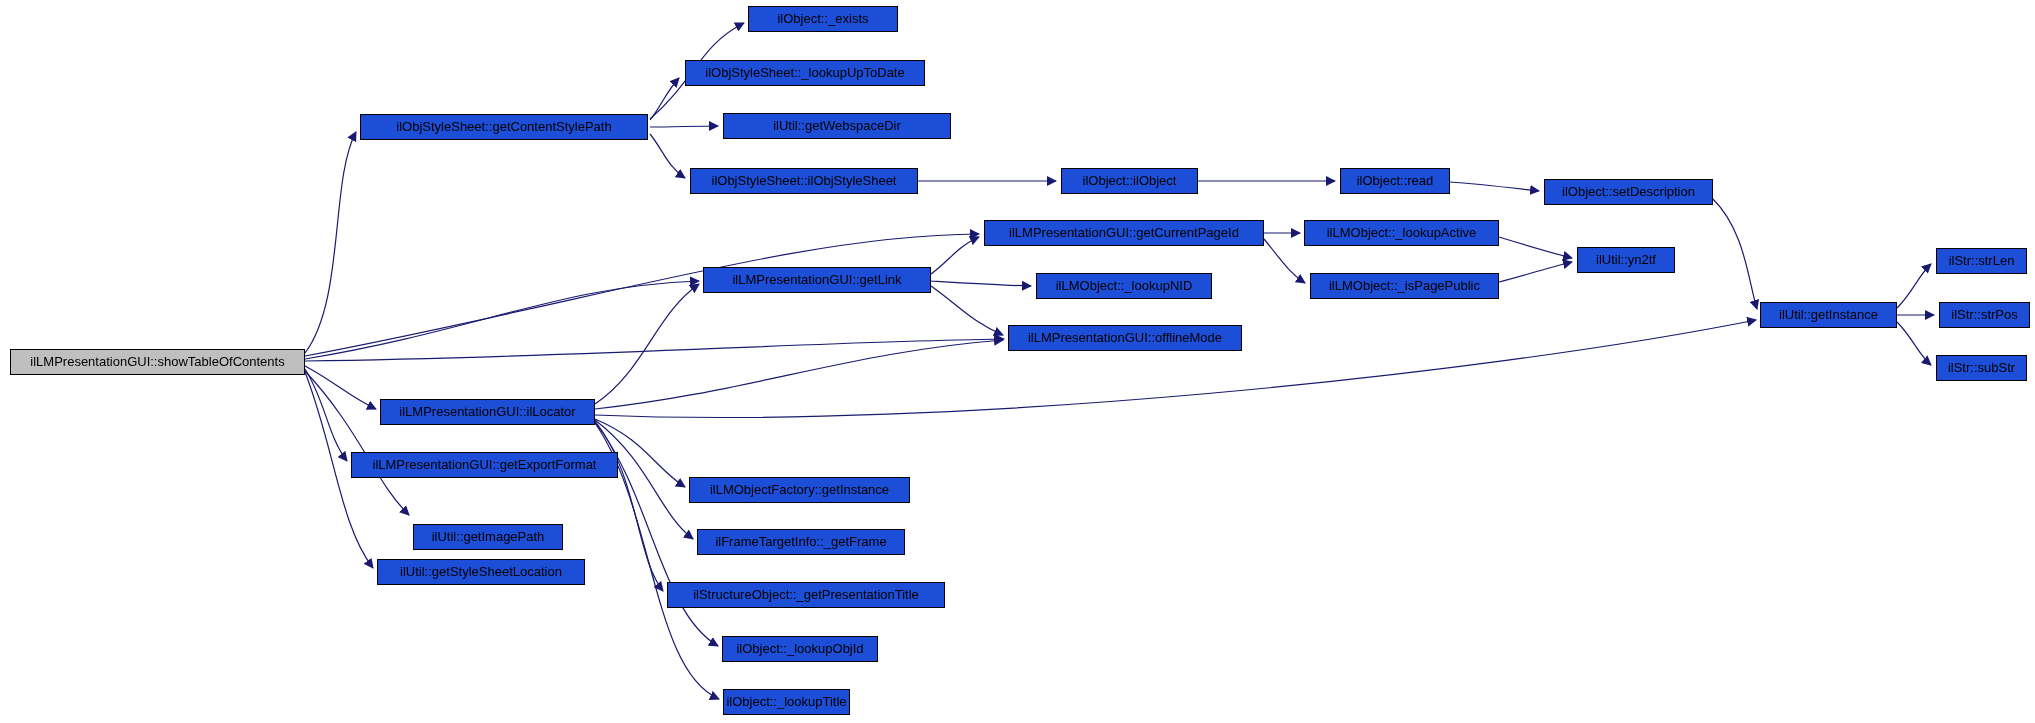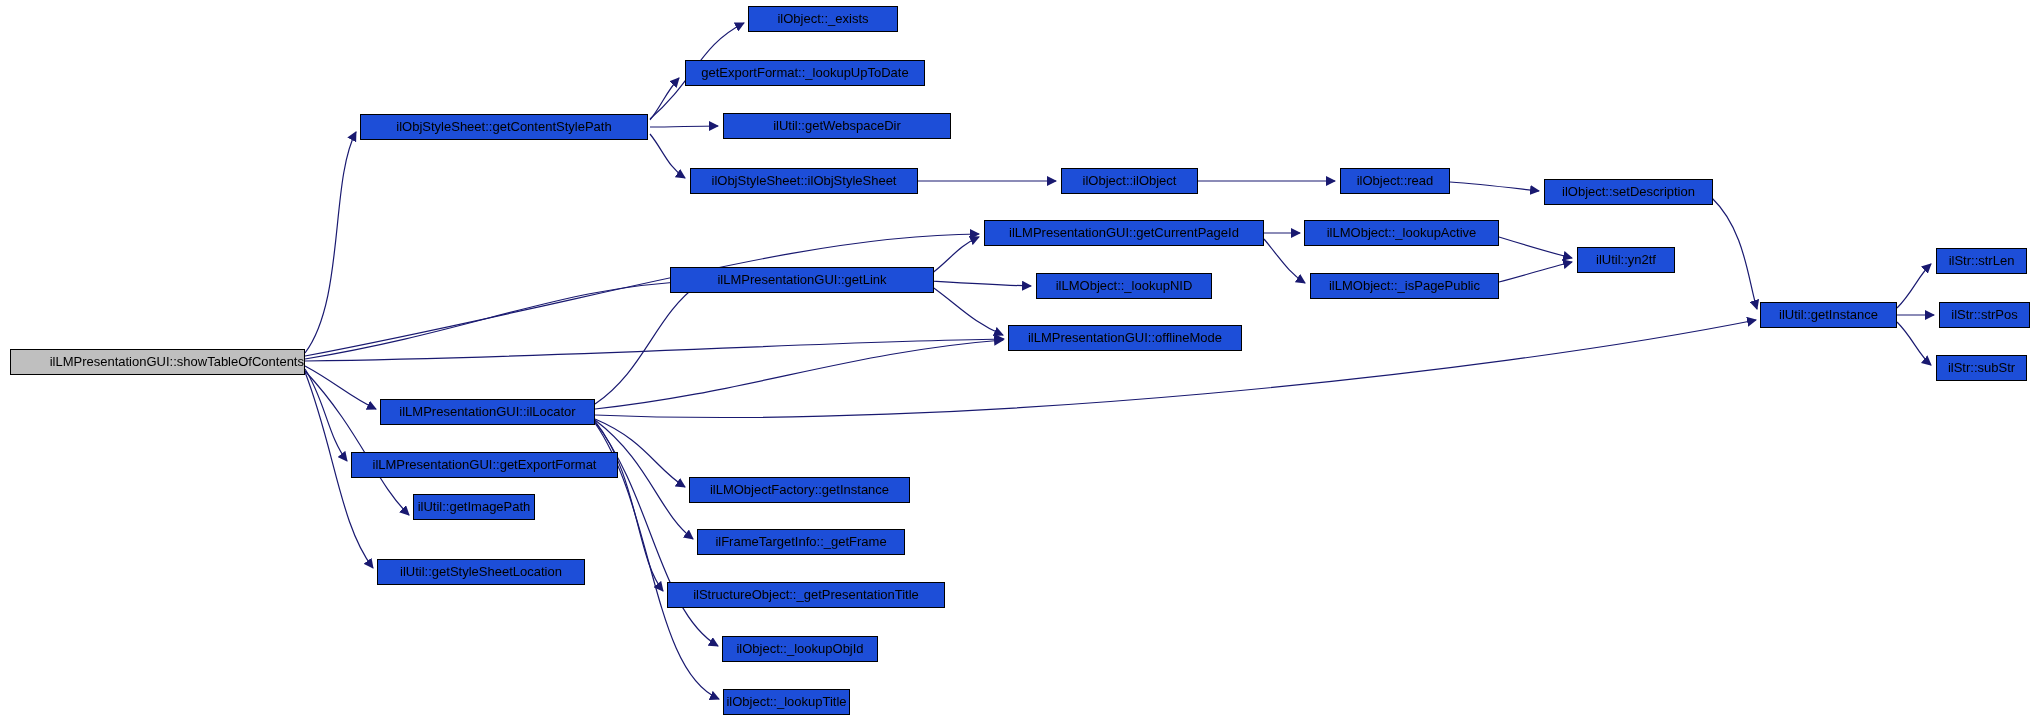--- a/index.html
+++ b/index.html
@@ -7,21 +7,21 @@
     position:relative;width:2035px;height:723px;background:#ffffff;
     font-family:"Liberation Sans",sans-serif;overflow:hidden;
   }
   .edges{position:absolute;left:0;top:0;width:2035px;height:723px;}
   .edge{fill:none;stroke:#191970;stroke-width:1.2px;}
   .node{
     position:absolute;box-sizing:border-box;height:26px;line-height:24px;
     border:1px solid #000000;background:#1d4ed8;color:#000000;
     font-size:13px;text-align:center;white-space:nowrap;cursor:pointer;
   }
-  .node.root{background:#bfbfbf;cursor:default;text-align:right;}
+  .node.root{background:#bfbfbf;cursor:default;}
 </style>
 </head>
 <body>
 
 <div class="canvas">
 
   <svg class="edges" width="2035" height="723" viewBox="0 0 2035 723" xmlns="http://www.w3.org/2000/svg">
     <defs>
       <marker id="arrow" viewBox="0 0 10 10" refX="9" refY="5" markerWidth="10" markerHeight="10" markerUnits="userSpaceOnUse" orient="auto">
         <path d="M0,0 L10,5 L0,10 z" fill="#191970"></path>
@@ -66,36 +66,36 @@
     <path class="edge" marker-end="url(#arrow)" d="M595,423 C655,510 652,670 719,699"></path>
 
     <path class="edge" marker-end="url(#arrow)" d="M1897,308 C1913,292 1918,276 1931,264"></path>
     <path class="edge" marker-end="url(#arrow)" d="M1897,315 C1910,315 1922,315 1934,315"></path>
     <path class="edge" marker-end="url(#arrow)" d="M1897,322 C1913,338 1918,354 1931,365"></path>
   </svg>
 
   <div class="node root" style="left:10px;   top:349px; width:295px">ilLMPresentationGUI::showTableOfContents</div>
   <div class="node" style="left:360px;  top:114px; width:288px">ilObjStyleSheet::getContentStylePath</div>
   <div class="node" style="left:748px;  top:6px;   width:150px">ilObject::_exists</div>
-  <div class="node" style="left:685px;  top:60px;  width:240px">getExportFormat::_lookupUpToDate</div>
+  <div class="node" style="left:685px;  top:60px;  width:240px">ilObjStyleSheet::_lookupUpToDate</div>
   <div class="node" style="left:723px;  top:113px; width:228px">ilUtil::getWebspaceDir</div>
   <div class="node" style="left:690px;  top:168px; width:228px">ilObjStyleSheet::ilObjStyleSheet</div>
   <div class="node" style="left:1061px; top:168px; width:137px">ilObject::ilObject</div>
   <div class="node" style="left:1340px; top:168px; width:110px">ilObject::read</div>
   <div class="node" style="left:1544px; top:179px; width:169px">ilObject::setDescription</div>
   <div class="node" style="left:984px;  top:220px; width:280px">ilLMPresentationGUI::getCurrentPageId</div>
   <div class="node" style="left:1304px; top:220px; width:195px">ilLMObject::_lookupActive</div>
   <div class="node" style="left:1310px; top:273px; width:189px">ilLMObject::_isPagePublic</div>
   <div class="node" style="left:1577px; top:247px; width:98px">ilUtil::yn2tf</div>
-  <div class="node" style="left:670px;  top:267px; width:264px">ilLMPresentationGUI::getLink</div>
+  <div class="node" style="left:703px;  top:267px; width:228px">ilLMPresentationGUI::getLink</div>
   <div class="node" style="left:1036px; top:273px; width:176px">ilLMObject::_lookupNID</div>
   <div class="node" style="left:1008px; top:325px; width:234px">ilLMPresentationGUI::offlineMode</div>
   <div class="node" style="left:380px;  top:399px; width:215px">ilLMPresentationGUI::ilLocator</div>
   <div class="node" style="left:351px;  top:452px; width:267px">ilLMPresentationGUI::getExportFormat</div>
-  <div class="node" style="left:413px;  top:494px; width:122px">ilUtil::getImagePath</div>
+  <div class="node" style="left:413px;  top:524px; width:150px">ilUtil::getImagePath</div>
   <div class="node" style="left:377px;  top:559px; width:208px">ilUtil::getStyleSheetLocation</div>
   <div class="node" style="left:689px;  top:477px; width:221px">ilLMObjectFactory::getInstance</div>
   <div class="node" style="left:697px;  top:529px; width:208px">ilFrameTargetInfo::_getFrame</div>
   <div class="node" style="left:667px;  top:582px; width:278px">ilStructureObject::_getPresentationTitle</div>
   <div class="node" style="left:722px;  top:636px; width:156px">ilObject::_lookupObjId</div>
   <div class="node" style="left:723px;  top:689px; width:127px">ilObject::_lookupTitle</div>
   <div class="node" style="left:1760px; top:302px; width:137px">ilUtil::getInstance</div>
   <div class="node" style="left:1936px; top:248px; width:91px">ilStr::strLen</div>
   <div class="node" style="left:1939px; top:302px; width:91px">ilStr::strPos</div>
   <div class="node" style="left:1936px; top:355px; width:91px">ilStr::subStr</div>

